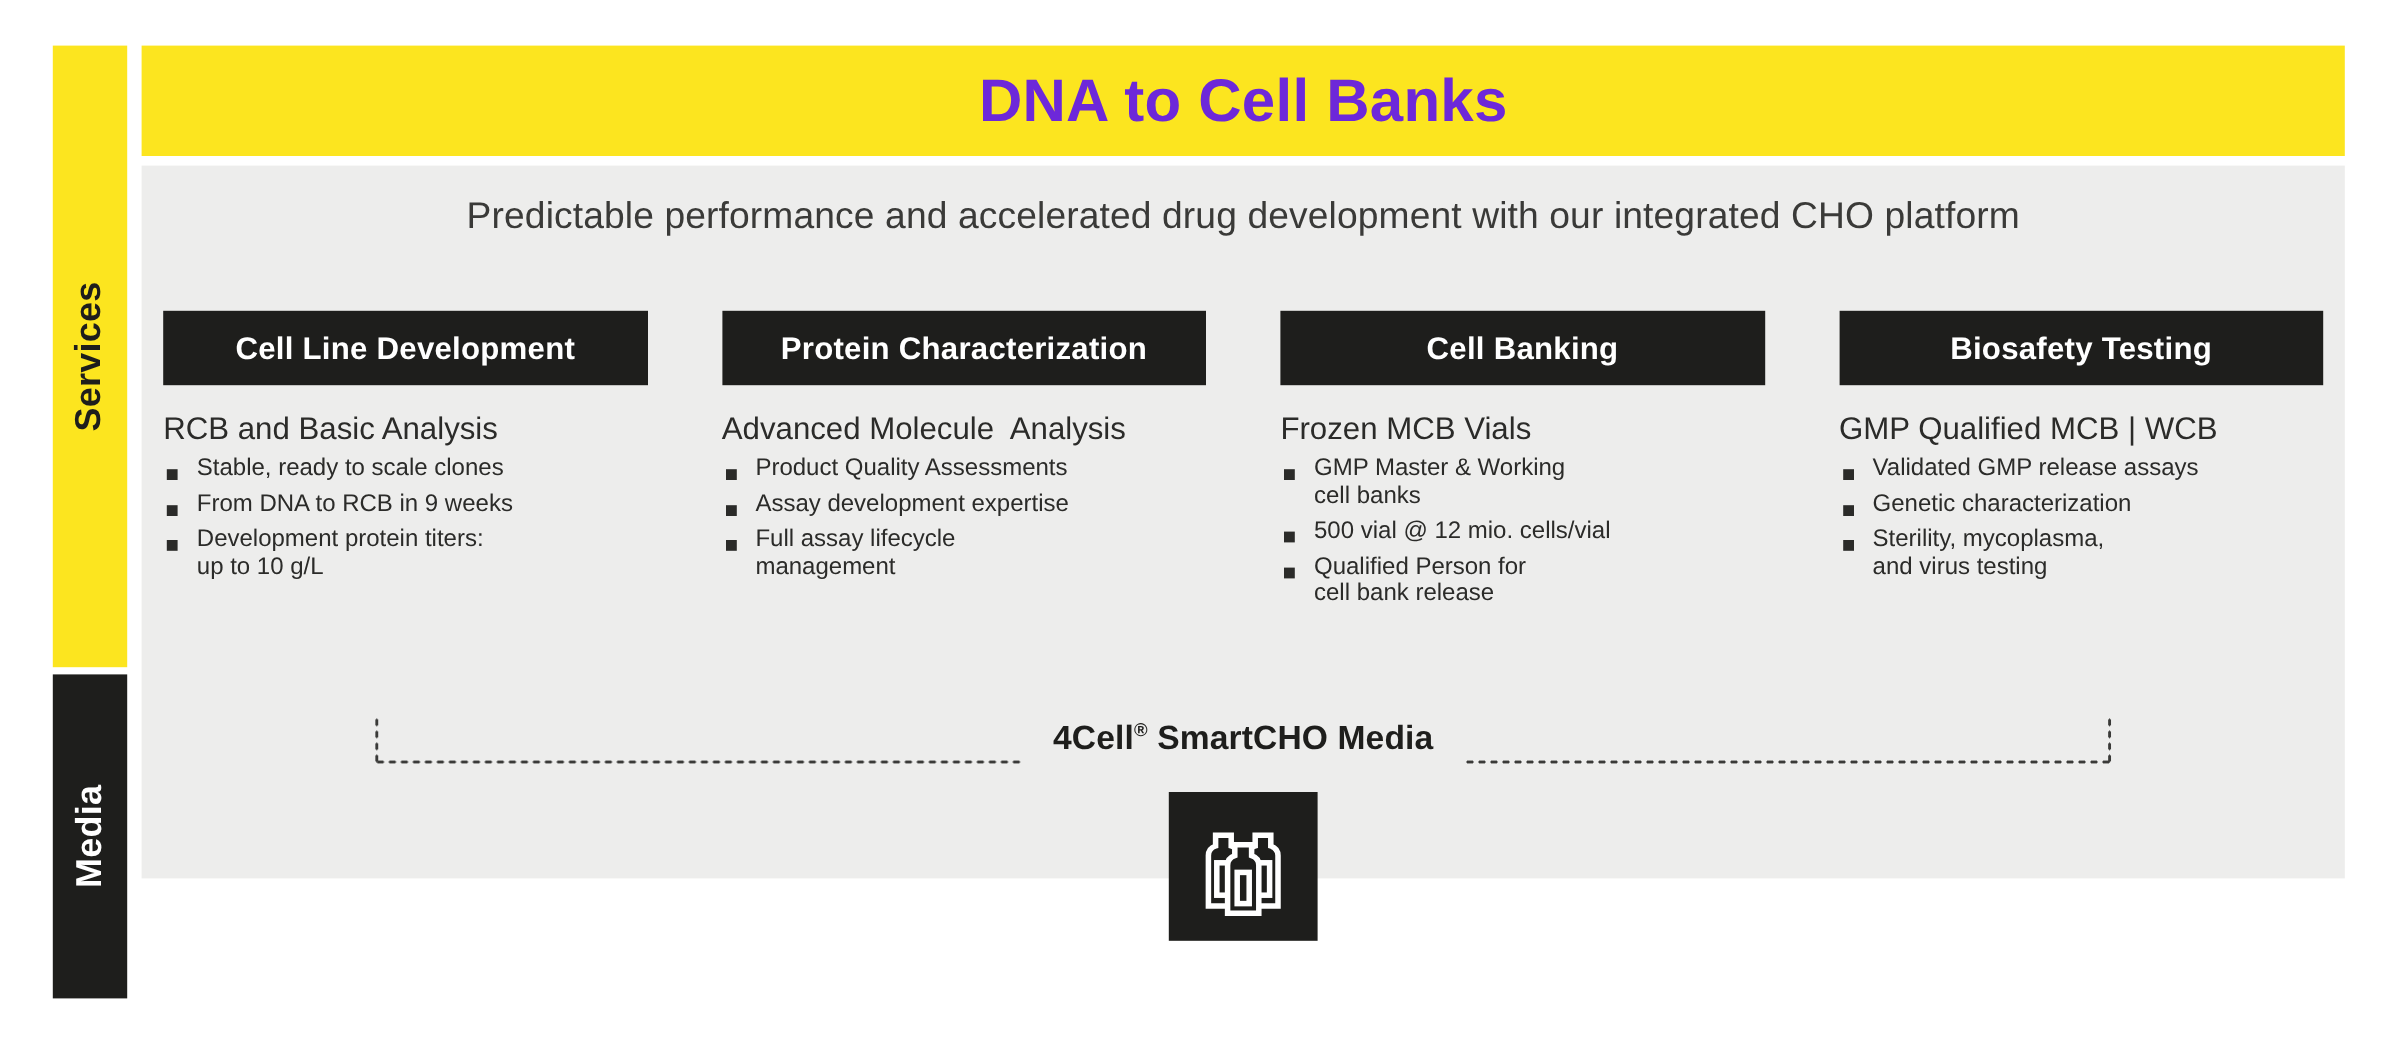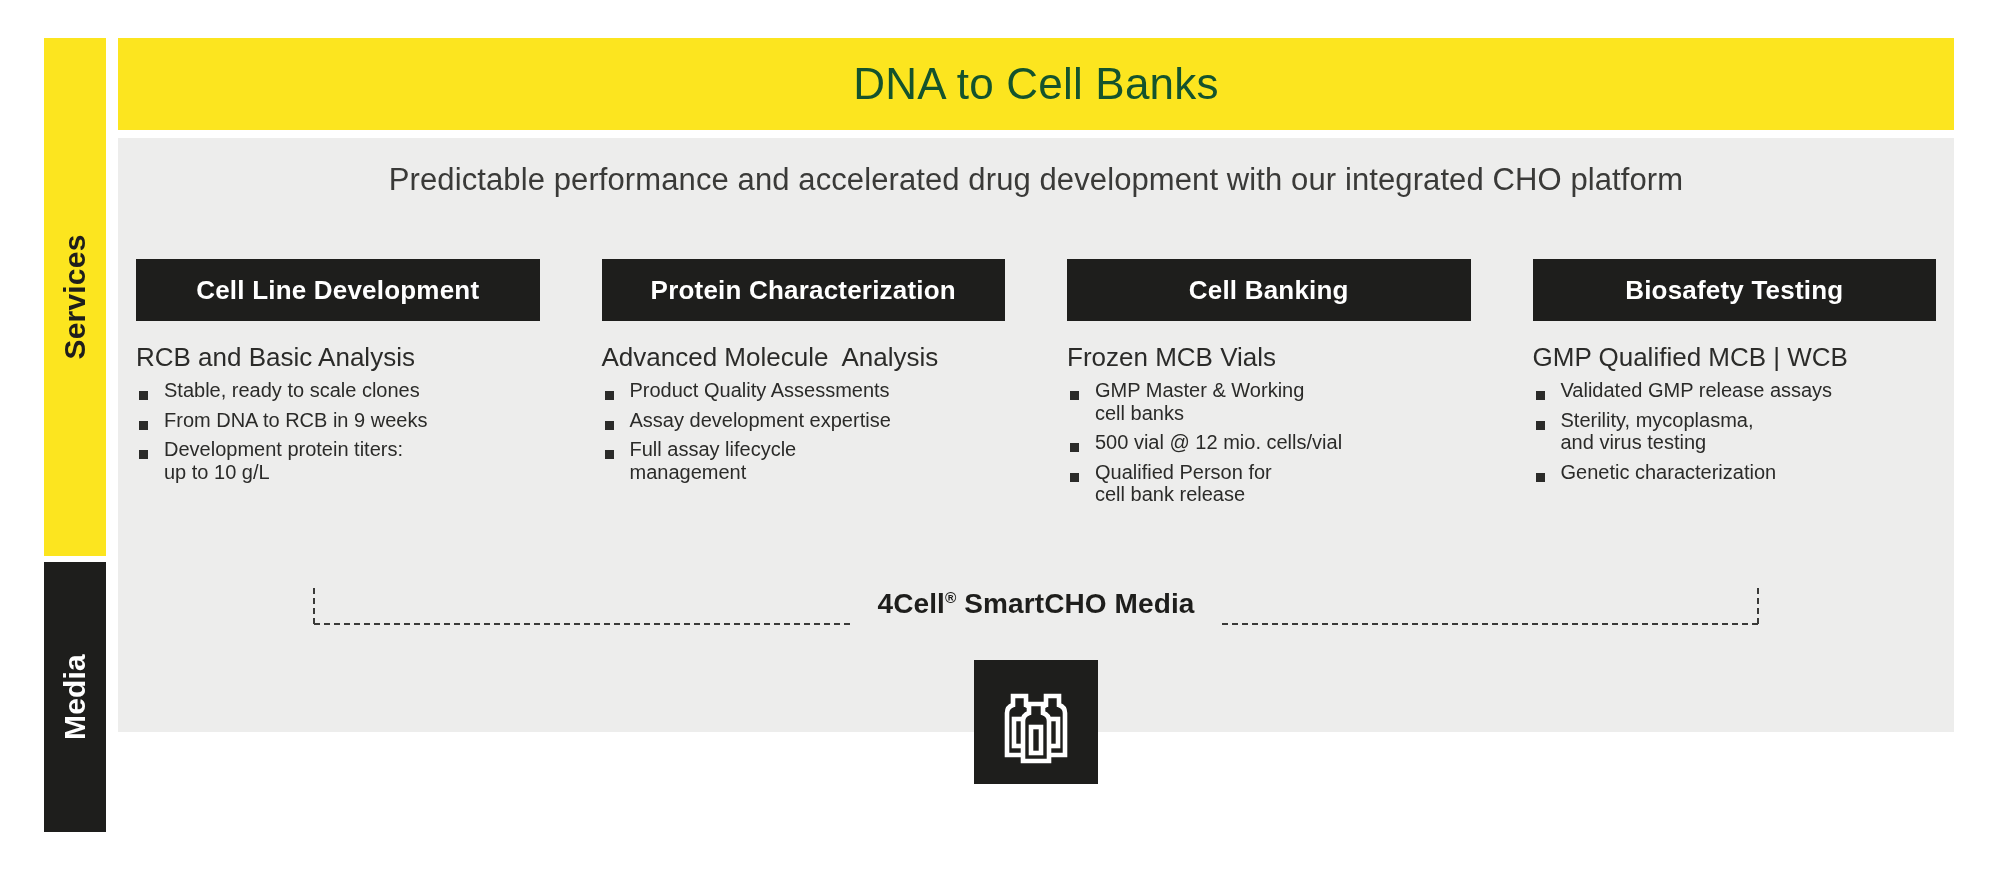--- a/index.html
+++ b/index.html
@@ -57,23 +57,23 @@
     left: 118px;
     top: 38px;
     width: 1836px;
     height: 92px;
     background: #FCE51F;
     display: flex;
     align-items: center;
     justify-content: center;
   }
   #title-band .title-text {
-    font-size: 44px;
-    font-weight: 400;
-    color: #14532d;
+    font-size: 50px;
+    font-weight: 700;
+    color: #6d28d9;
     letter-spacing: 0.2px;
   }
 
   
   #content-panel {
     position: absolute;
     left: 118px;
     top: 138px;
     width: 1836px;
     height: 594px;
@@ -148,21 +148,21 @@
     width: 9px;
     height: 9px;
     background: #2B2B29;
   }
   .li-cont { display: block; }
 
   
   #media-row {
     position: absolute;
     left: 0;
-    top: 436px;
+    top: 447px;
     width: 100%;
     height: 60px;
     display: flex;
     align-items: center;
     justify-content: center;
   }
   .dotline-wrap {
     position: relative;
     height: 44px;
     display: flex;
@@ -312,26 +312,26 @@
           <span class="col-header-text">Biosafety Testing</span>
         </div>
         <div class="col-lead">GMP Qualified MCB | WCB</div>
         <ul class="col-list">
           <li>
             <span class="bullet-square"></span>
             <span>Validated GMP release assays</span>
           </li>
           <li>
             <span class="bullet-square"></span>
+            <span>Genetic characterization</span>
+          </li>
+          <li>
+            <span class="bullet-square"></span>
             <span>Sterility, mycoplasma,</span>
             <span class="li-cont">and virus testing</span>
-          </li>
-          <li>
-            <span class="bullet-square"></span>
-            <span>Genetic characterization</span>
           </li>
         </ul>
       </div>
 
     </div>
 
     <div id="media-row">
       <div class="dotline-wrap dotline-left">
         <div class="tick tick-left"></div>
         <div class="dotline"></div>

